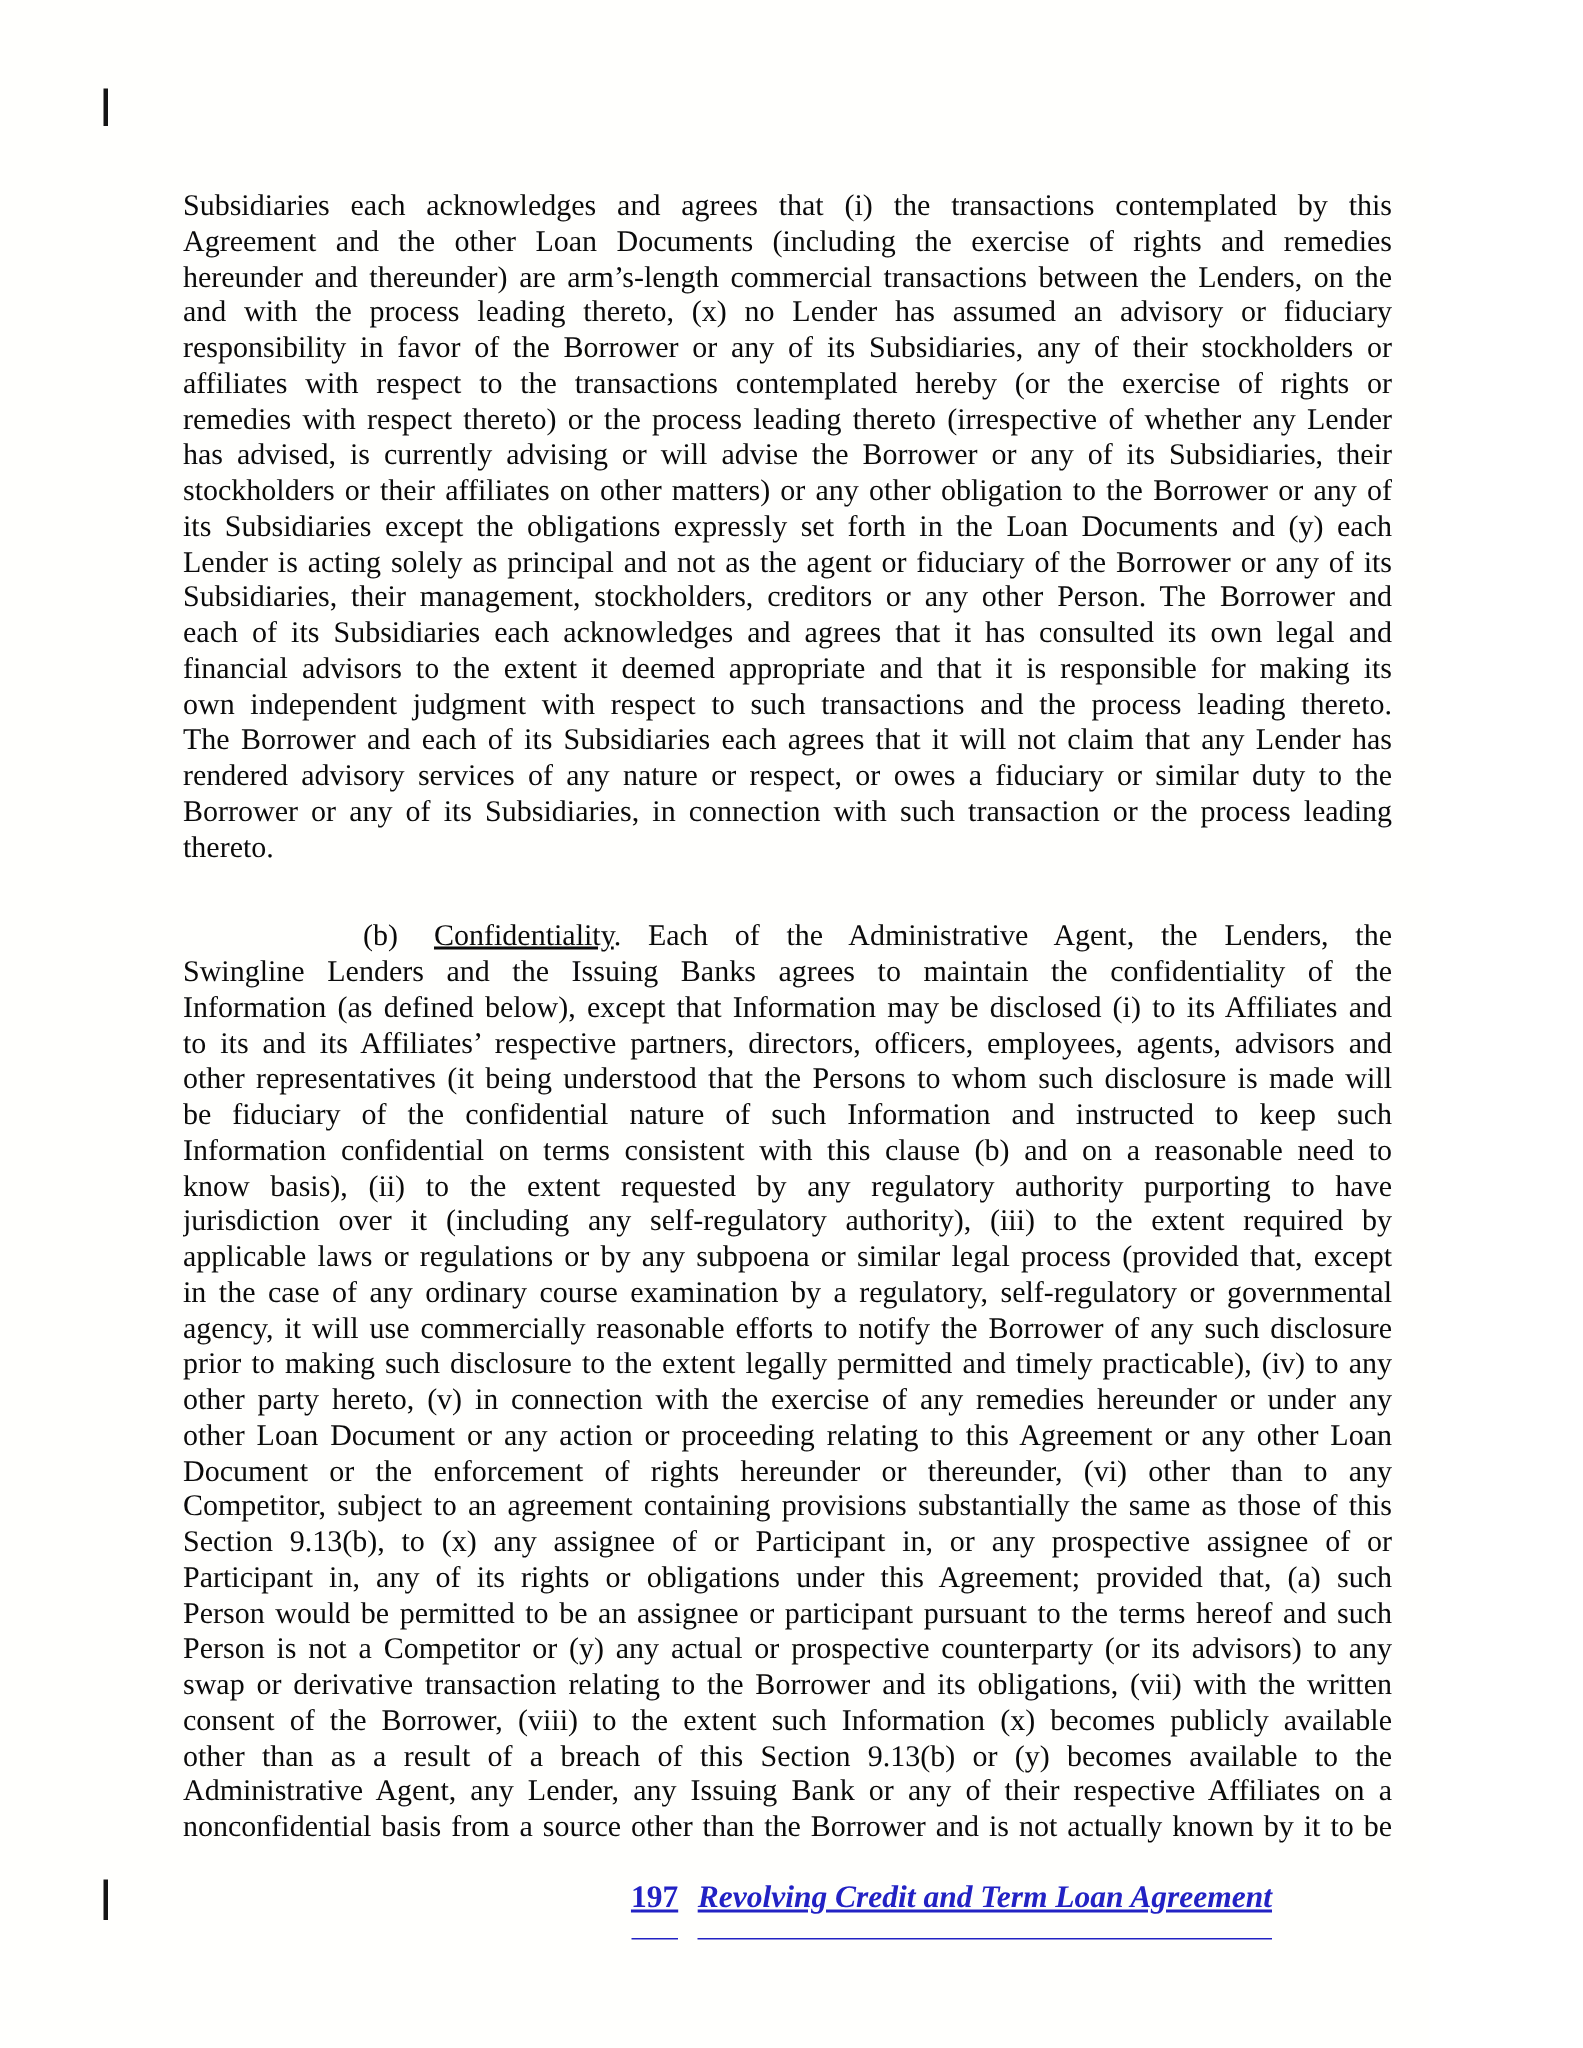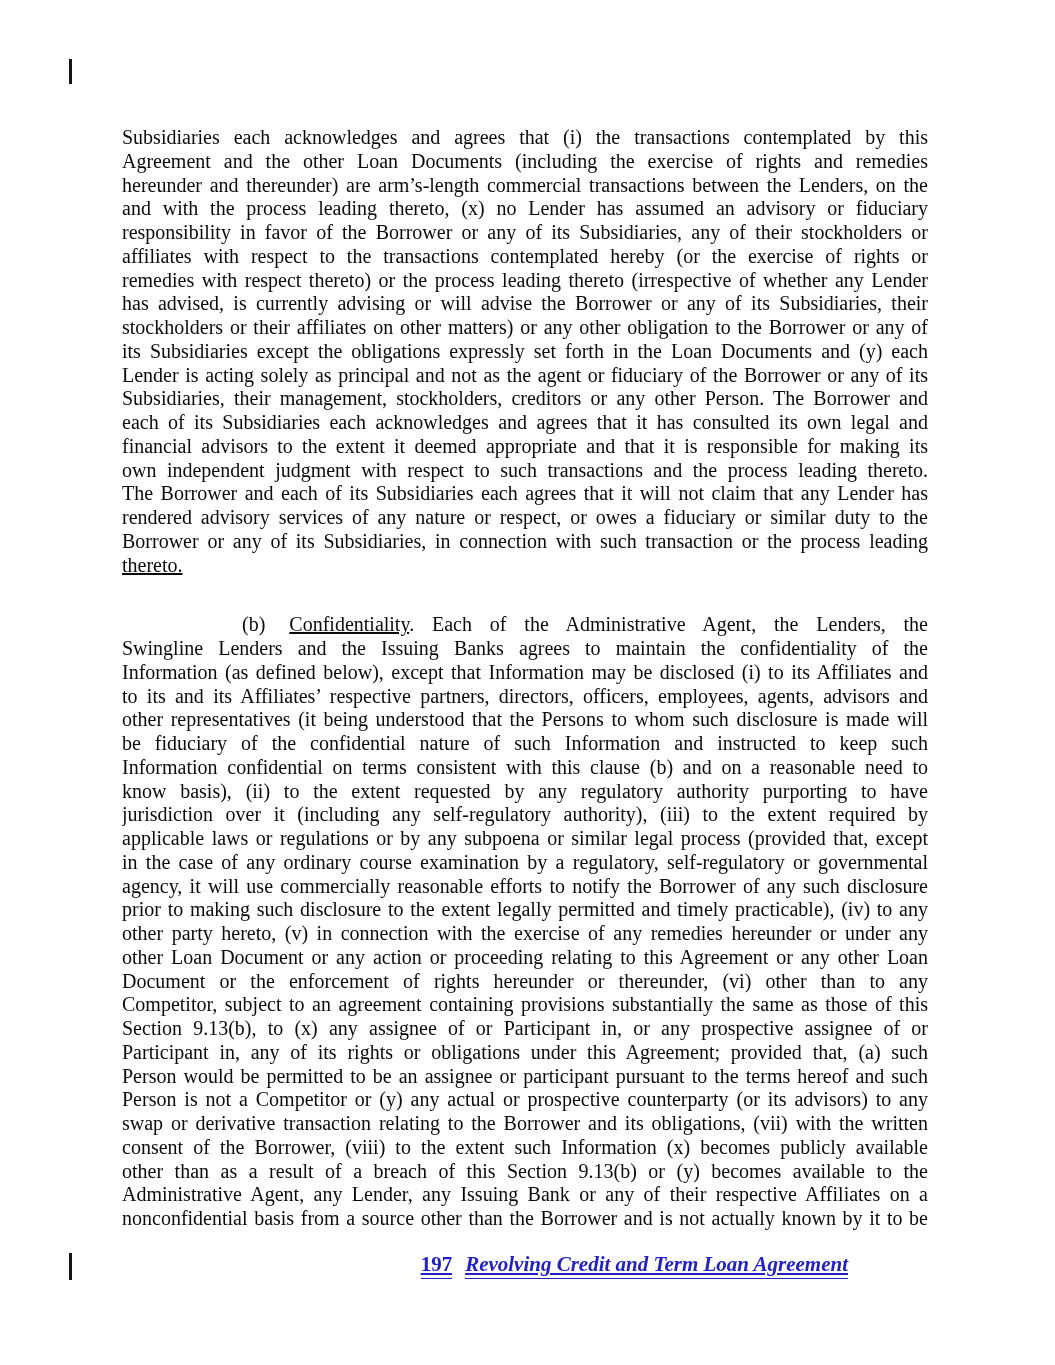--- a/index.html
+++ b/index.html
@@ -31,21 +31,20 @@
   .tline {
     text-align: justify;
     text-align-last: justify;
     -moz-text-align-last: justify;
     height: 23.75px;
     overflow: hidden;
     white-space: normal;
   }
   .para1 [data-bind-lines] .tline:last-child {
     text-align-last: left;
-    text-decoration: underline;
     -moz-text-align-last: left;
   }
   .para2 { margin-top: 36px; }
   .p2-indent { display: inline-block; width: 120px; }
   .p2-tab { display: inline-block; width: 24px; }
   .heading-underline { text-decoration: underline; }
   .footer {
     position: absolute;
     top: 1252px;
     left: 0;
@@ -53,21 +52,21 @@
     text-align: right;
     color: #2222c4;
     font-size: 21px;
     font-weight: bold;
     line-height: 25px;
   }
   .footer .seg {
     display: inline-block;
     text-decoration: underline;
     border-bottom: 1px solid #2222c4;
-    padding-bottom: 1px;
+    padding-bottom: 15px;
   }
   .footer .pnum { font-style: normal; margin-right: 13px; }
   .footer .ftitle { font-style: italic; }
 </style>
 </head>
 <body>
 
 <div class="page">
 
   <div class="cbar cbar-top"></div>

